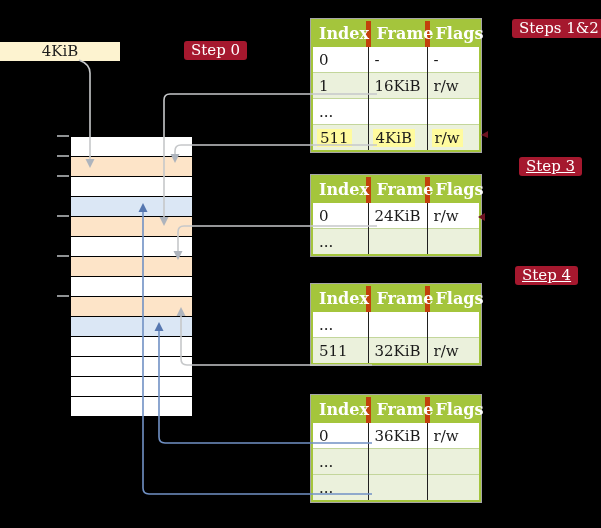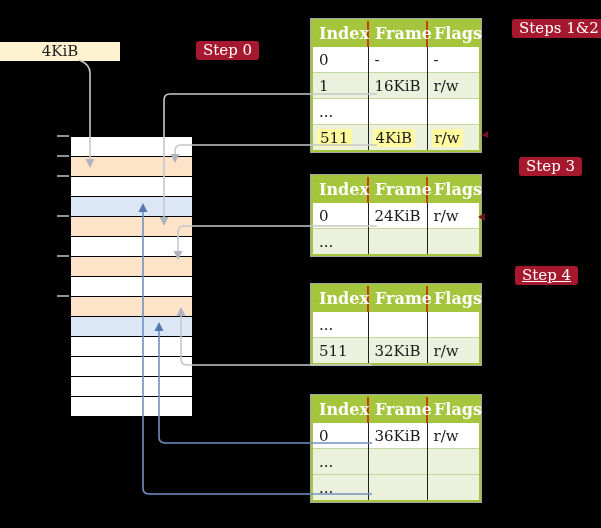--- a/index.html
+++ b/index.html
@@ -4,40 +4,40 @@
 <style>
   html,body{margin:0;padding:0;background:#000;}
   #canvas{position:relative;width:601px;height:528px;background:#000;overflow:hidden;
           font-family:"DejaVu Serif","Liberation Serif",serif;}
 
   .size-label{position:absolute;left:0;top:42px;width:120px;height:19px;
     background:var(--cream);color:#1c1c1c;font-size:15px;line-height:19px;text-align:center;}
 
   .badge{position:absolute;background:var(--badge-red);color:#fff;font-size:15px;
     line-height:18px;padding:0 7px 1px 7px;border-radius:3px;white-space:nowrap;}
-  .badge.b0{left:196px;top:41px;}
+  .badge.b0{left:184px;top:41px;}
   .badge.b12{left:512px;top:19px;}
-  .badge.b3{left:519px;top:157px;}
+  .badge.b3{left:519px;top:157px;text-decoration:underline;}
   .badge.b4{left:515px;top:266px;text-decoration:underline;}
 
   .memory{position:absolute;left:70px;top:136px;width:121px;border:1px solid #000;background:#fff;}
   .mrow{height:19px;border-bottom:1px solid #000;}
   .mrow:last-child{border-bottom:none;height:19px;}
   .m-white{background:#ffffff;}
   .m-orange{background:var(--row-orange);}
   .m-blue{background:var(--row-blue);}
   .tick{position:absolute;left:57px;width:12px;height:2px;background:#8f9294;}
 
   .ptable-wrap{position:absolute;left:310px;width:172px;background:var(--header-green);
     border:1px solid #a6a6a6;padding:2px;box-sizing:border-box;}
   table.pt{border-collapse:collapse;width:166px;table-layout:fixed;}
   .pt col.c1{width:55px;} .pt col.c2{width:59px;} .pt col.c3{width:52px;}
   .pt th{background:var(--header-green);color:#fff;font-size:16px;font-weight:bold;
     text-align:left;padding:2px 0 3px 6px;height:21px;}
-  .pt th + th{border-left:2px solid #c2410c;}
+  .pt th + th{border-left:5px solid #c2410c;}
   .pt td{font-size:15px;color:#1a1a1a;padding:1px 0 1px 6px;height:23px;overflow:hidden;
     white-space:nowrap;}
   .pt td + td{border-left:1px solid #202020;}
   .pt tbody tr + tr td{border-top:1px solid #c3d69b;}
   .pt tr.v-white td{background:#ffffff;}
   .pt tr.v-green td{background:var(--row-green);}
   .hl{background:var(--highlight-yellow);padding:0 3px;margin-left:-2px;}
 
   #overlay{position:absolute;left:0;top:0;pointer-events:none;}
 </style>

